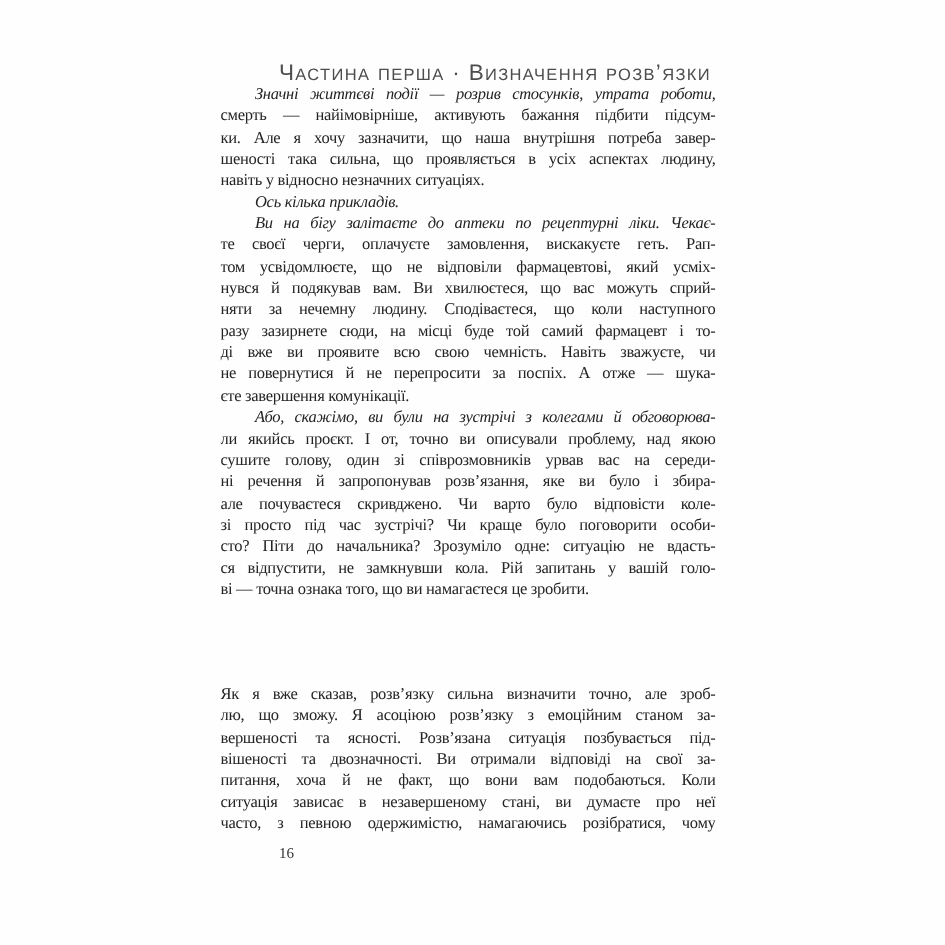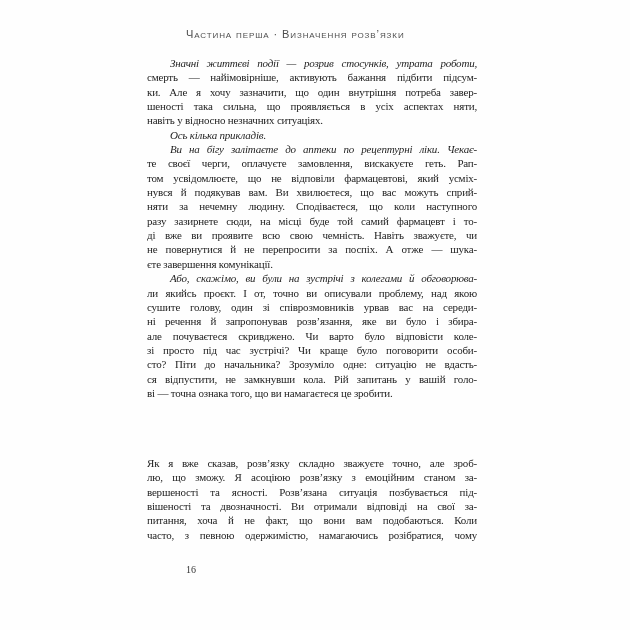--- a/index.html
+++ b/index.html
@@ -11,24 +11,24 @@
     position: relative;
     width: 630px;
     height: 630px;
     background: #fefefe;
     overflow: hidden;
     font-family: "Liberation Serif", serif;
   }
   .running-head {
     position: absolute;
     left: 186px;
-    top: 28px;
+    top: 40px;
     font-family: "Liberation Sans", sans-serif;
     font-variant: small-caps;
-    font-size: 11px;
+    font-size: 15px;
     letter-spacing: 0.9px;
     color: #4d4d4d;
     white-space: nowrap;
   }
   .text-block {
     position: absolute;
     left: 147px;
     width: 330px;
     font-size: 11px;
     line-height: 14.35px;
@@ -71,22 +71,22 @@
 <body>
 
 <div class="page">
 
   <div class="running-head">Частина перша · Визначення розв’язки</div>
 
   <div class="text-block" id="block1">
       <div class="para">
         <div class="line indent">Значні життєві події — розрив стосунків, утрата роботи,</div>
         <div class="line">смерть — найімовірніше, активують бажання підбити підсум-</div>
-        <div class="line">ки. Але я хочу зазначити, що один внутрішня потреба завер-</div>
-        <div class="line">шеності така сильна, що проявляється в усіх аспектах няти,</div>
+        <div class="line">ки. Але я хочу зазначити, що наша внутрішня потреба завер-</div>
+        <div class="line">шеності така сильна, що проявляється в усіх аспектах людину,</div>
         <div class="line endp">навіть у відносно незначних ситуаціях.</div>
       </div>
       <div class="para">
         <div class="line indent endp">Ось кілька прикладів.</div>
       </div>
       <div class="para">
         <div class="line indent">Ви на бігу залітаєте до аптеки по рецептурні ліки. Чекає-</div>
         <div class="line">те своєї черги, оплачуєте замовлення, вискакуєте геть. Рап-</div>
         <div class="line">том усвідомлюєте, що не відповіли фармацевтові, який усміх-</div>
         <div class="line">нувся й подякував вам. Ви хвилюєтеся, що вас можуть сприй-</div>
@@ -105,24 +105,25 @@
         <div class="line">зі просто під час зустрічі? Чи краще було поговорити особи-</div>
         <div class="line">сто? Піти до начальника? Зрозуміло одне: ситуацію не вдасть-</div>
         <div class="line">ся відпустити, не замкнувши кола. Рій запитань у вашій голо-</div>
         <div class="line endp">ві — точна ознака того, що ви намагаєтеся це зробити.</div>
       </div>
     </div>
 
 
   <div class="text-block" id="block2">
       <div class="para">
-        <div class="line">Як я вже сказав, розв’язку складно зважуєте точно, але зроб-</div>
+        <div class="line">Як я вже сказав, розв’язку сильна визначити точно, але зроб-</div>
         <div class="line">лю, що зможу. Я асоціюю розв’язку з емоційним станом за-</div>
         <div class="line">вершеності та ясності. Розв’язана ситуація позбувається під-</div>
         <div class="line">вішеності та двозначності. Ви отримали відповіді на свої за-</div>
         <div class="line">питання, хоча й не факт, що вони вам подобаються. Коли</div>
+        <div class="line">ситуація зависає в незавершеному стані, ви думаєте про неї</div>
         <div class="line">часто, з певною одержимістю, намагаючись розібратися, чому</div>
       </div>
     </div>
 
   <div class="folio">16</div>
 
 </div>
 
 </body></html>

